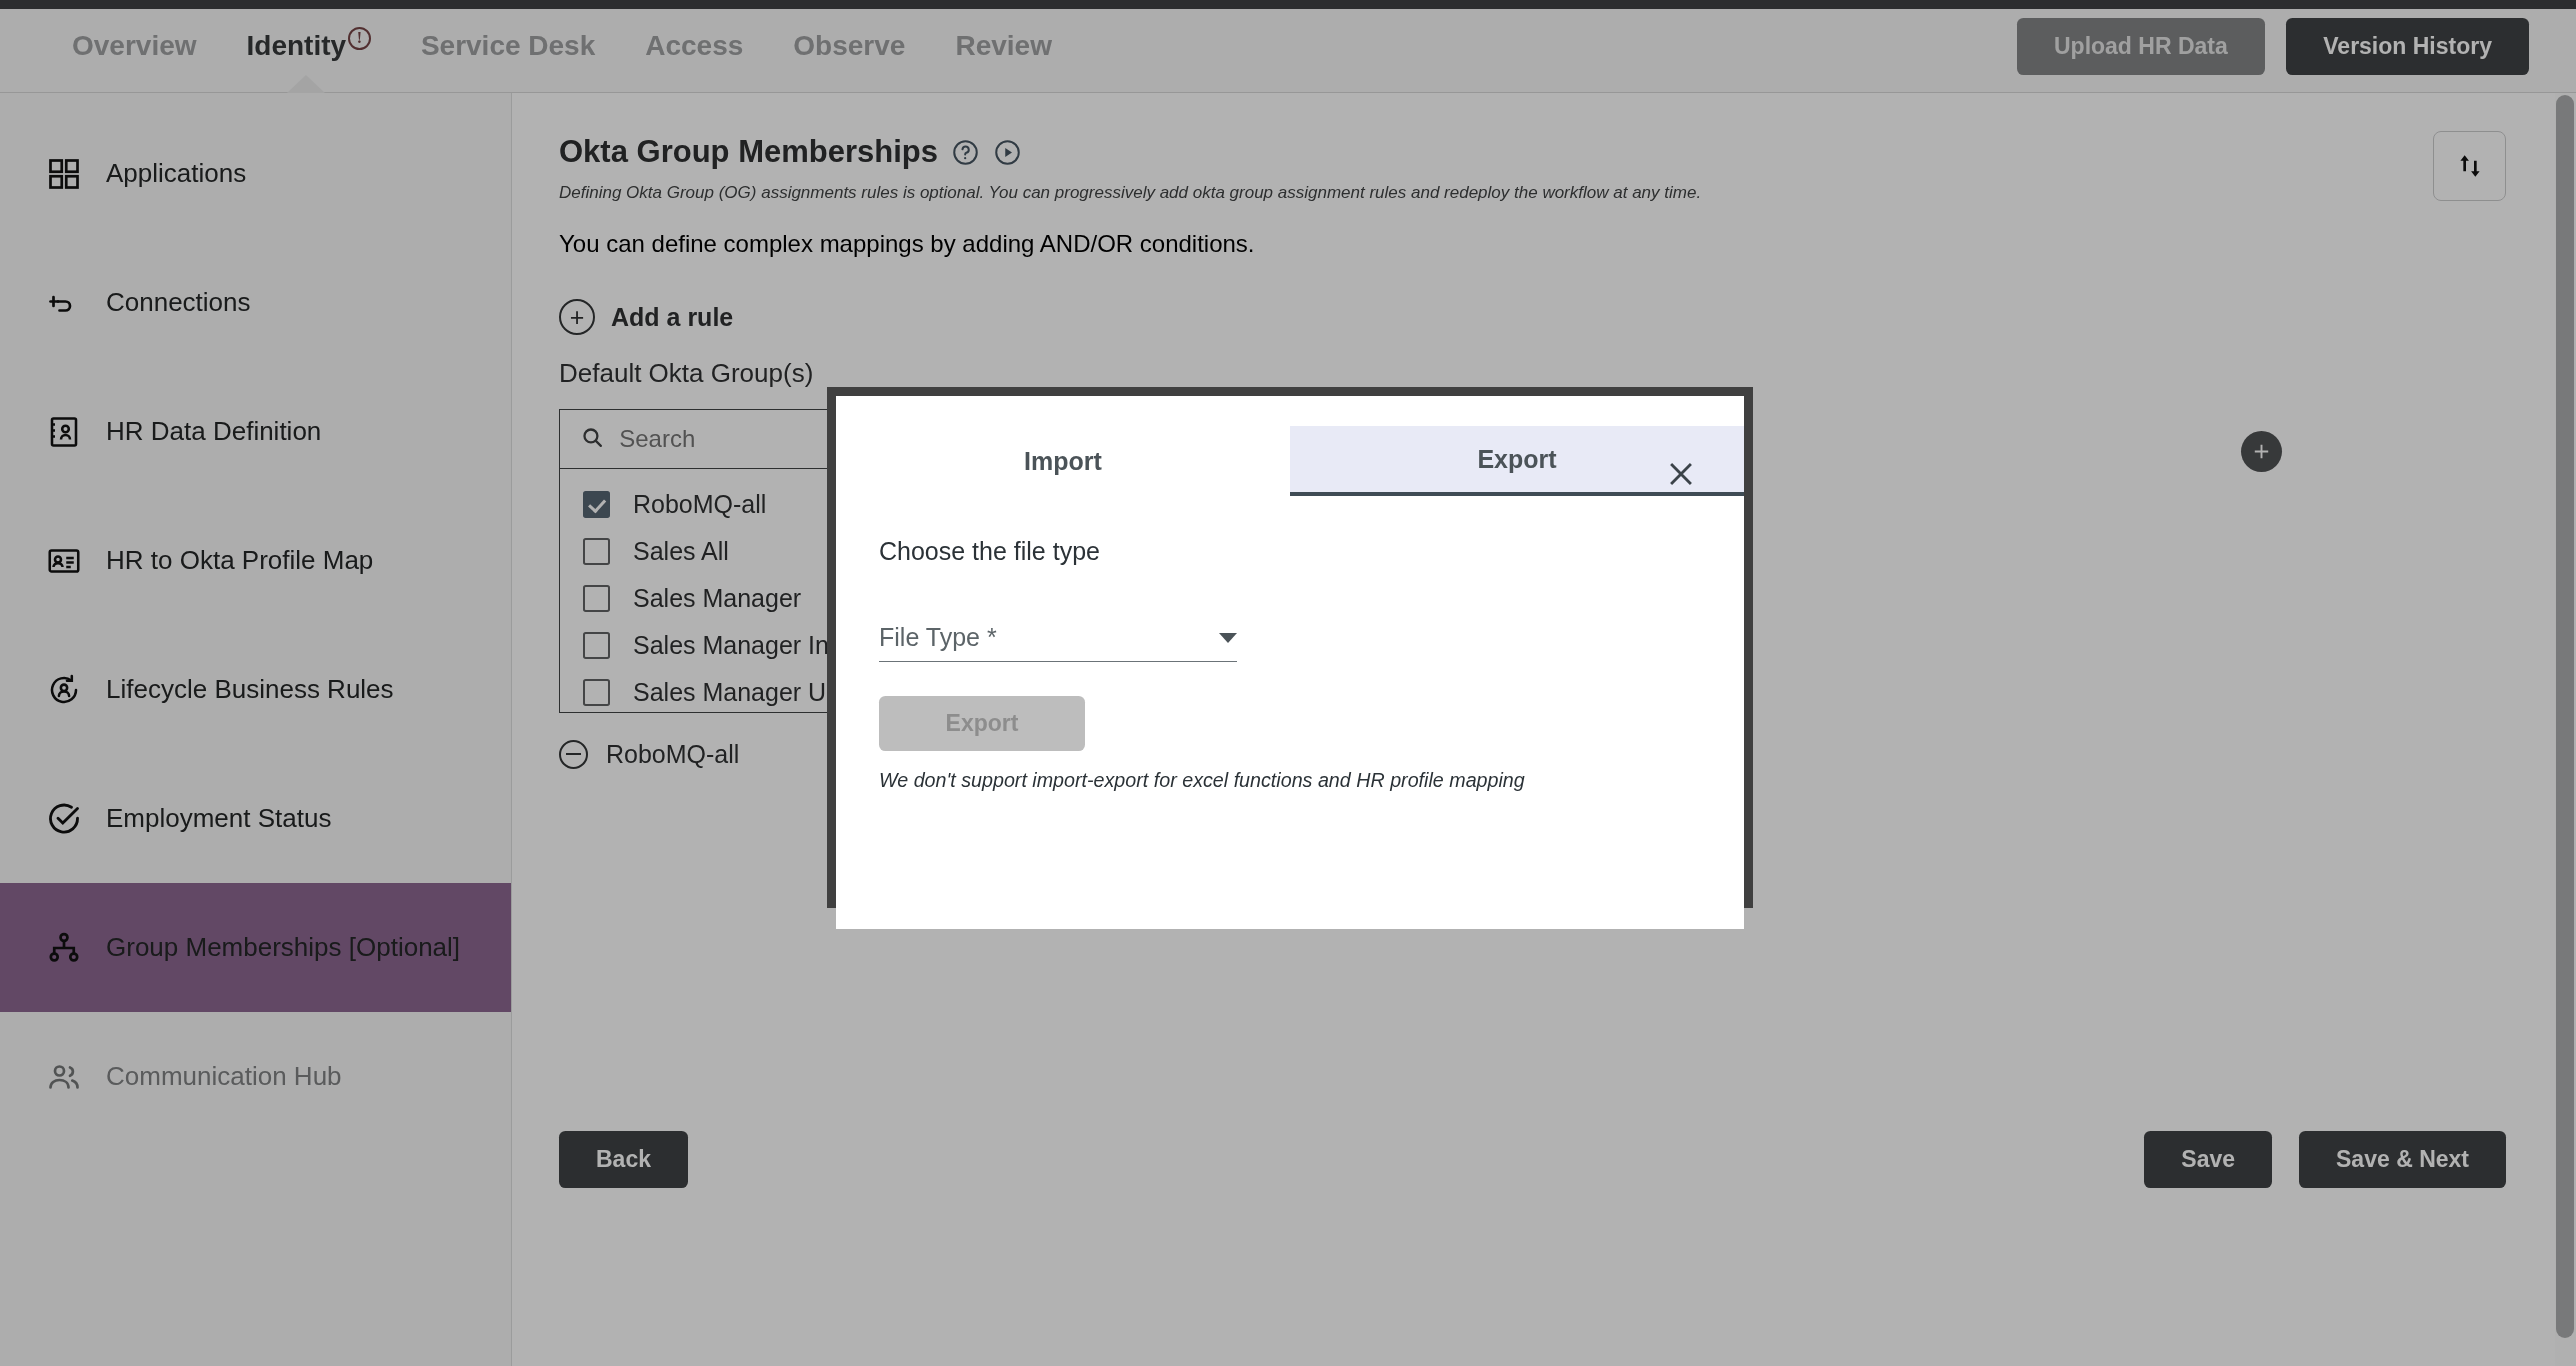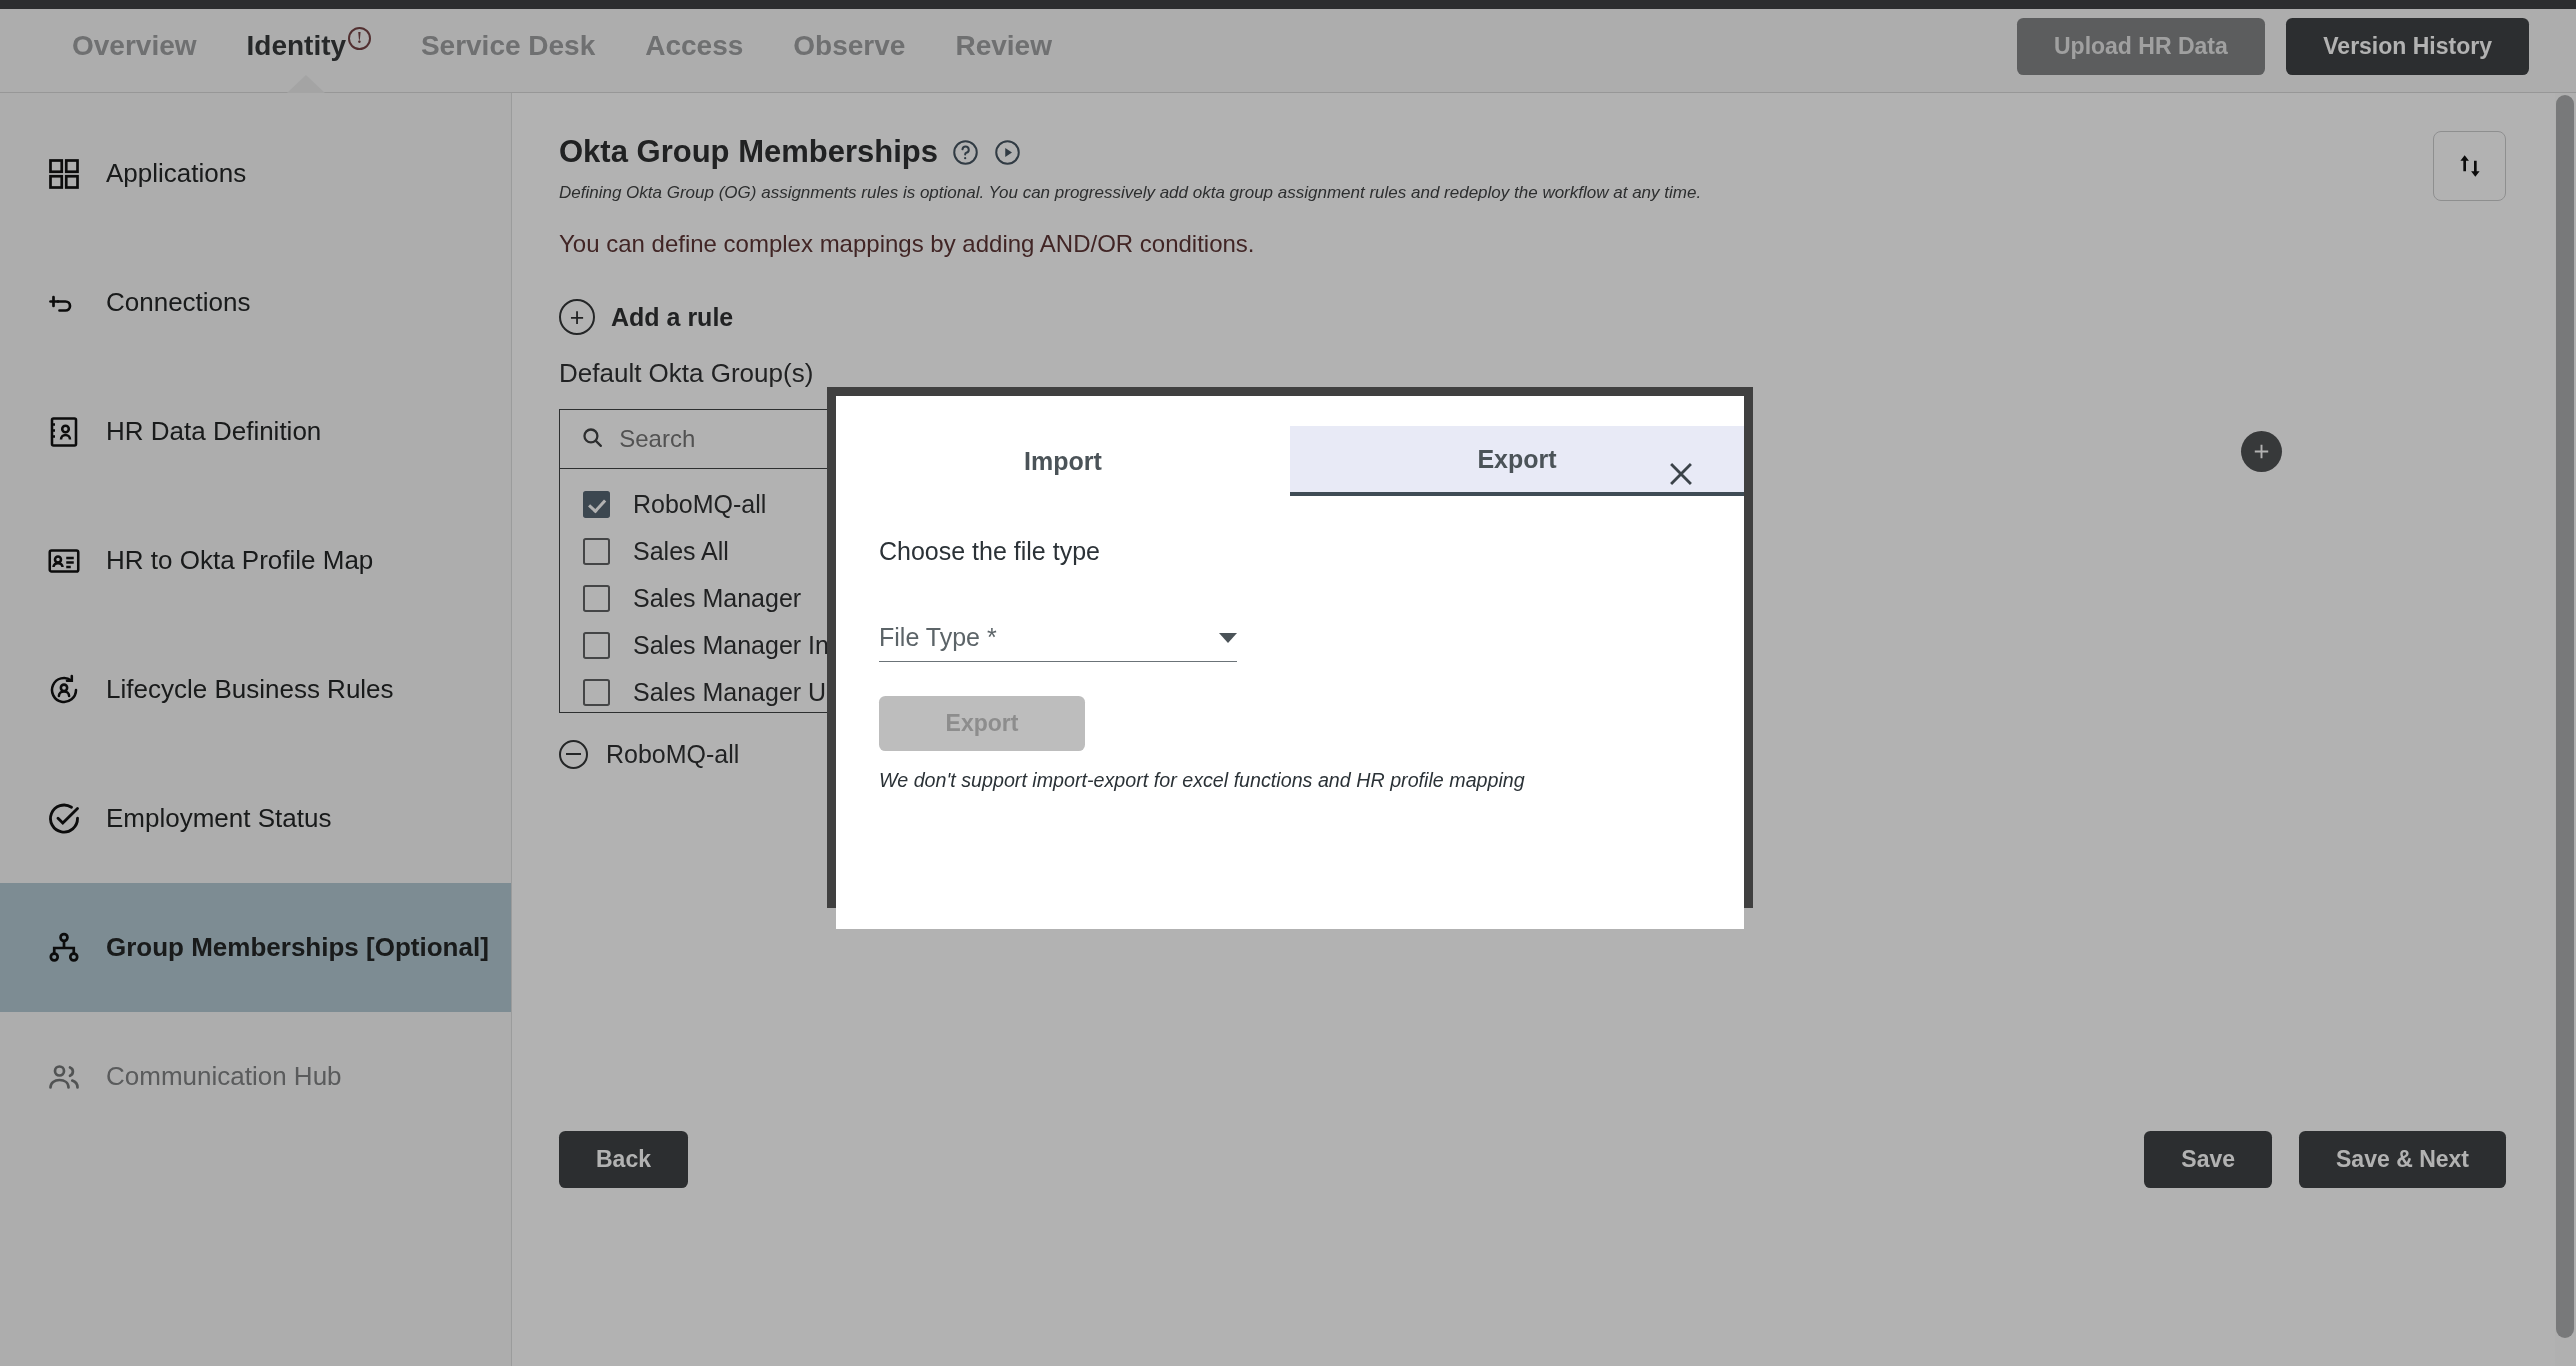--- a/index.html
+++ b/index.html
@@ -78,42 +78,42 @@
     padding-top: 16px;
   }
   .side-item {
     display: flex; align-items: center; gap: 23px;
     height: 129px;
     padding-left: 45px;
     font-size: 26px;
     color: #20272b;
     cursor: pointer;
   }
-  .side-item.active { background: #7dd3fc; font-weight: bold; }
+  .side-item.active { background: #d946ef; font-weight: normal; }
   .side-item.muted { color: #7b8389; }
   .side-ico { width: 38px; height: 38px; flex: 0 0 38px; display:flex; align-items:center; justify-content:center; }
   .side-ico svg { width: 36px; height: 36px; display:block; }
 
   
   .main {
     position: absolute; top: 93px; left: 512px; right: 0; bottom: 0;
     background: #ffffff;
     padding: 41px 70px 0 47px;
     overflow: hidden;
   }
   .page-title-row { display: flex; align-items: center; gap: 14.3px; }
   .page-title { font-size: 31px; font-weight: bold; color: #2b3237; }
   .circ-ico { width: 27px; height: 27px; }
   .subtitle {
     margin-top: 13px;
     font-size: 17px; font-style: italic; color: #3c4448;
   }
   .subtitle2 {
     margin-top: 27px;
-    font-size: 24px; color: #b91c1c;
+    font-size: 24px; color: #000000;
   }
 
   
   .rules-wrap { position: relative; margin-top: 14.3px; }
   .rules-table {
     width: 1659px;
     border: 0.9px solid #d7dbde;
     border-collapse: collapse;
     background: #fff;
   }

